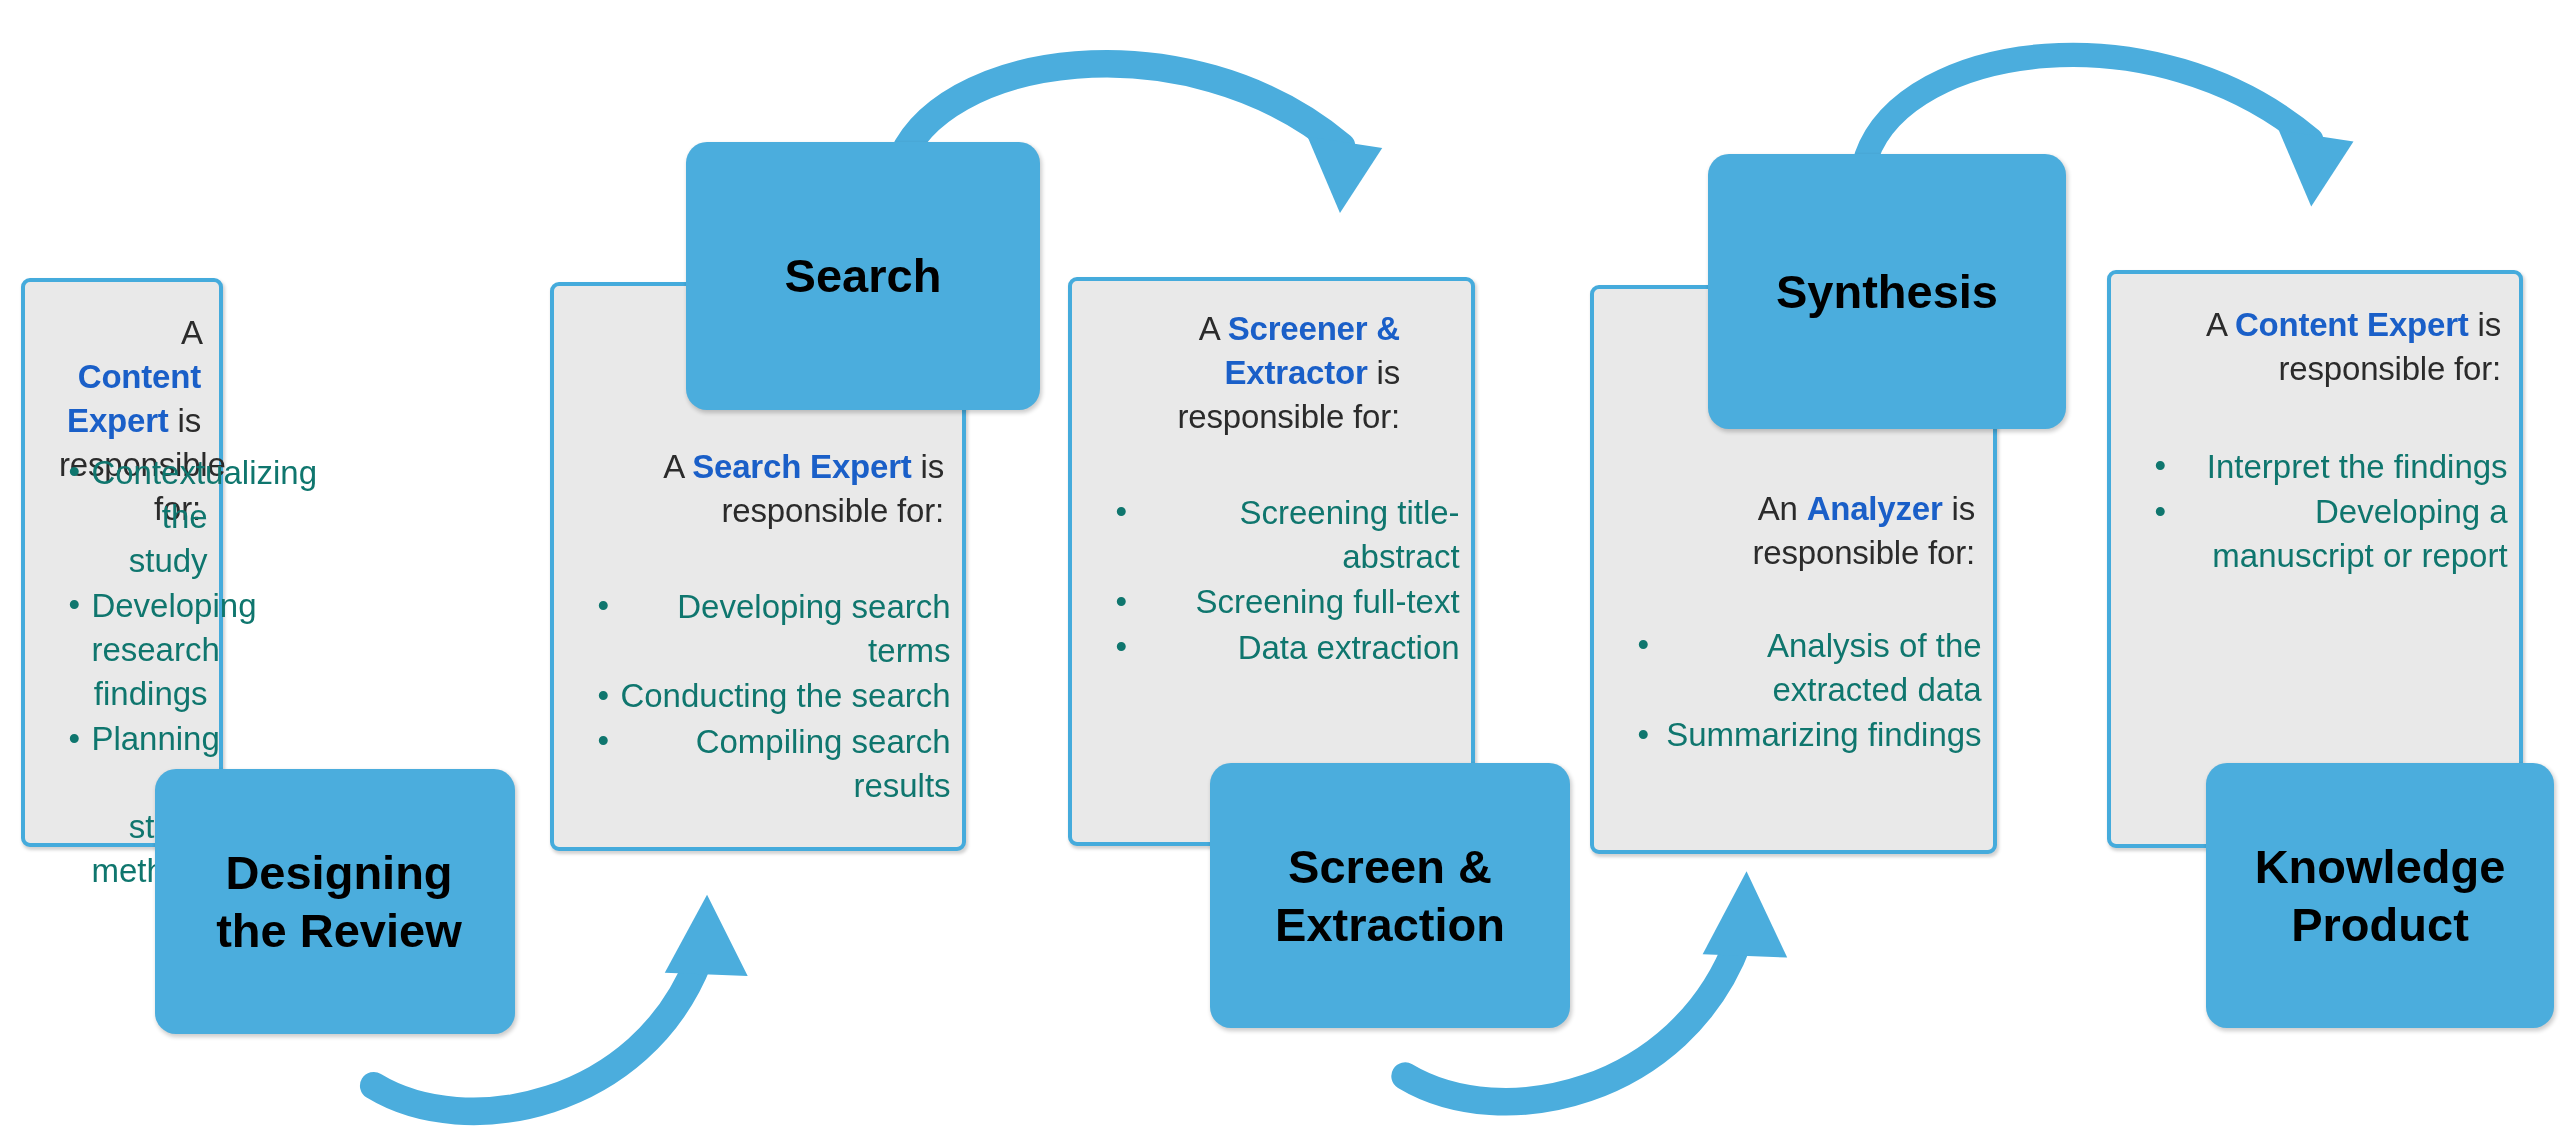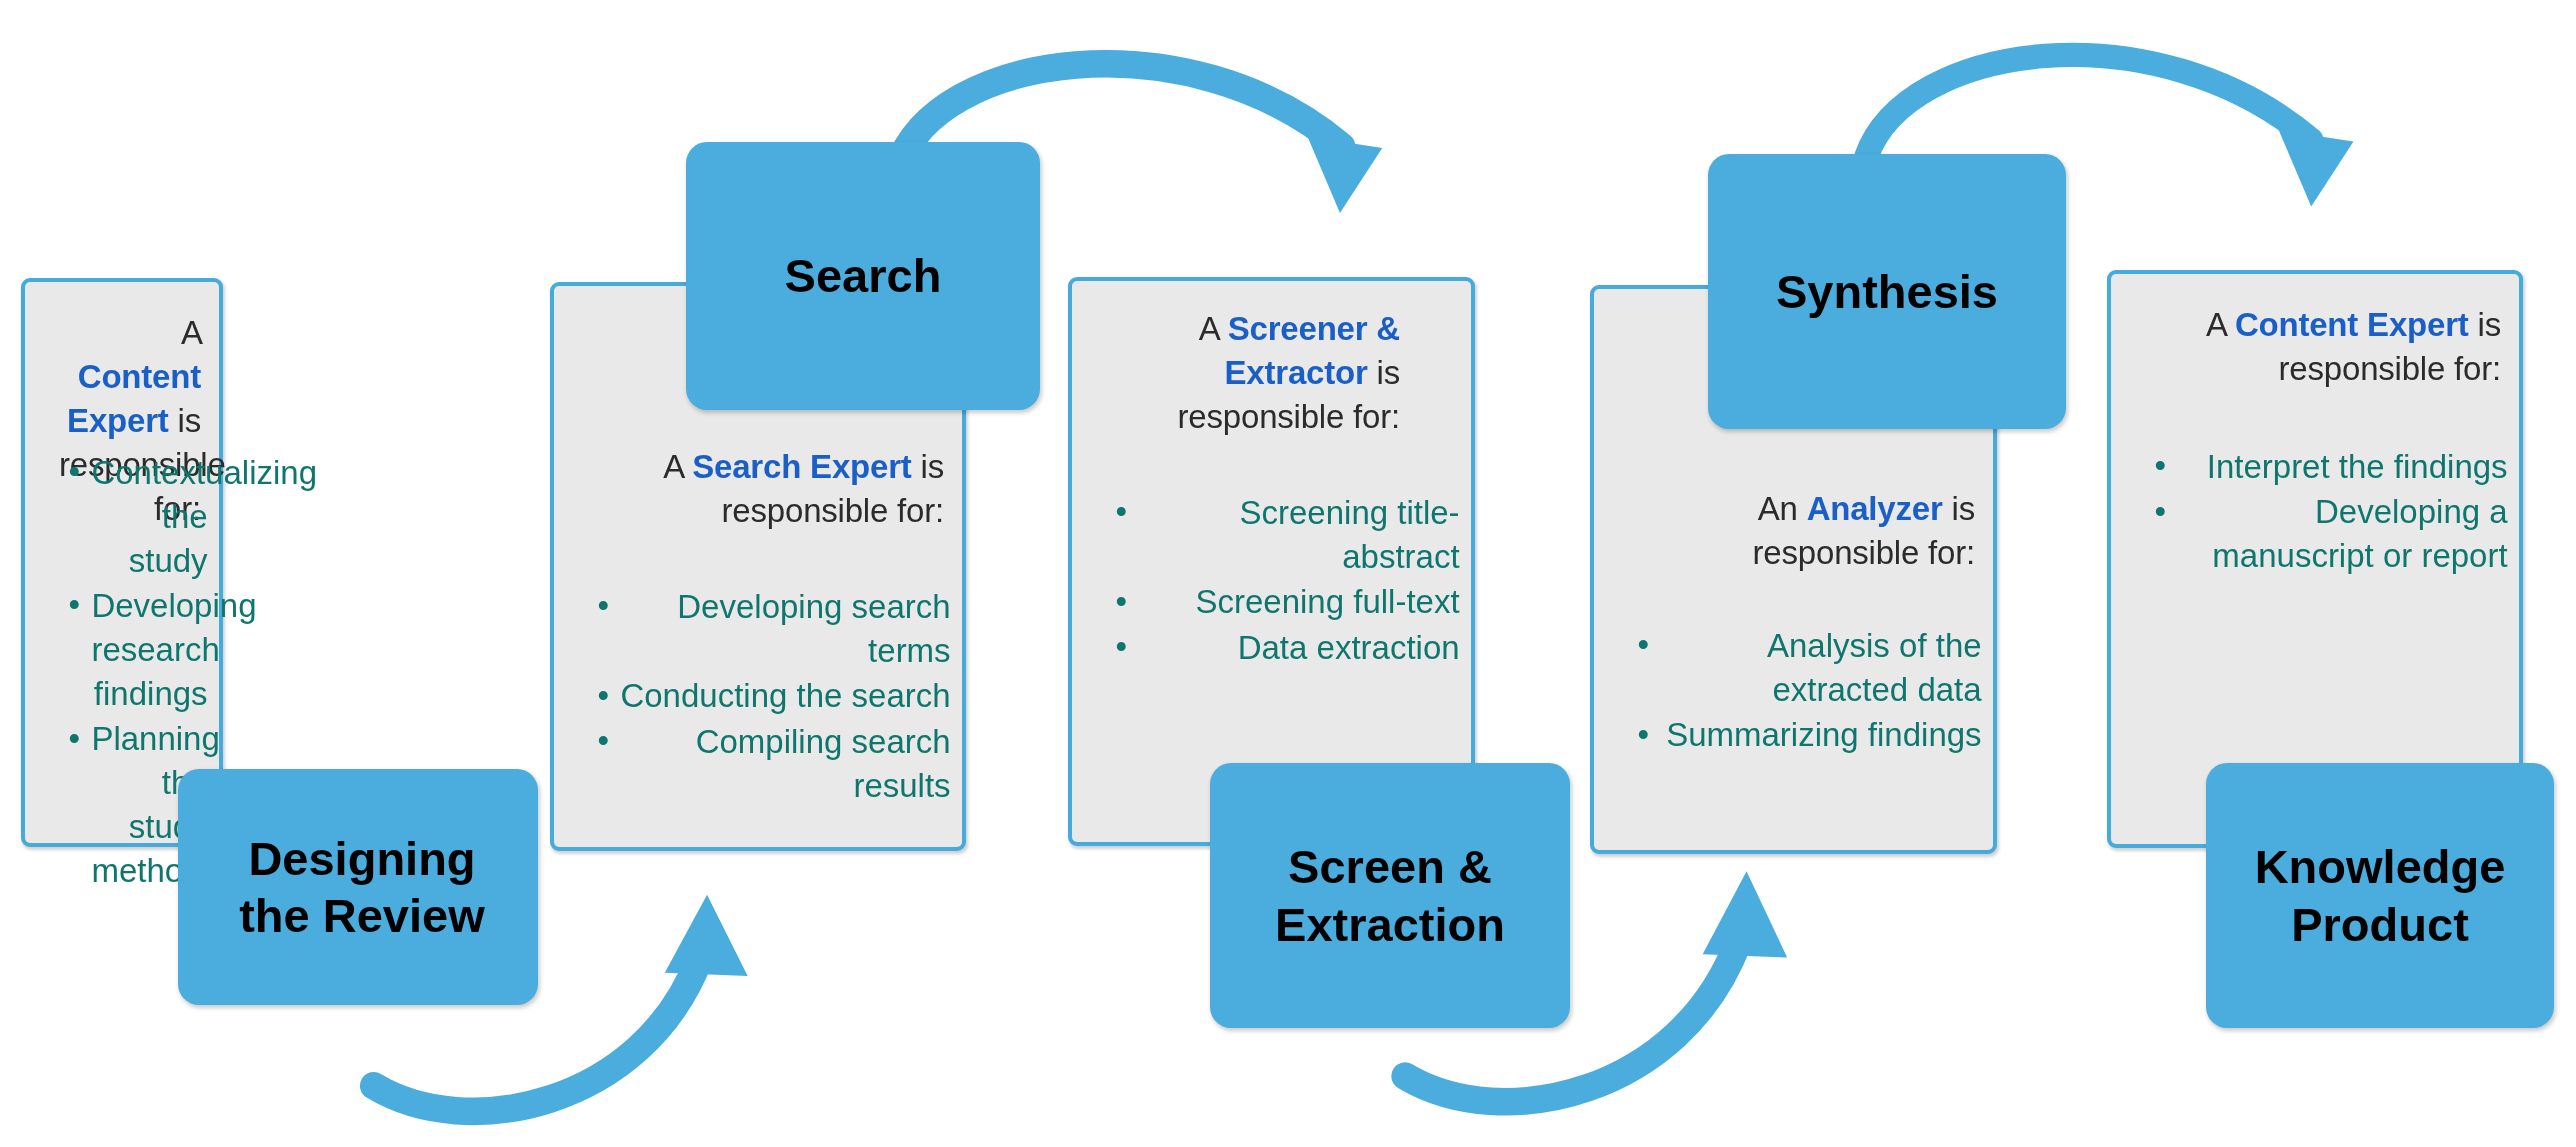--- a/index.html
+++ b/index.html
@@ -143,21 +143,21 @@
     <ul class="bullets" style="top:171px;">
       <li>Interpret the findings</li>
       <li>Developing a manuscript or report</li>
     </ul>
   </div>
 
   <div class="stagebox" style="left:686px;top:142px;width:354px;height:268px;">Search</div>
 
   <div class="stagebox" style="left:1708px;top:137px;width:358px;height:275px;margin-top:17px;">Synthesis</div>
 
-  <div class="stagebox" style="left:178px;top:769px;width:360px;height:236px;padding-left:8px;">Designing
+  <div class="stagebox" style="left:155px;top:769px;width:360px;height:265px;padding-left:8px;">Designing
 the Review</div>
 
   <div class="stagebox" style="left:1210px;top:763px;width:360px;height:265px;">Screen &amp;
 Extraction</div>
 
   <div class="stagebox" style="left:2206px;top:763px;width:348px;height:265px;">Knowledge
 Product</div>
 
 </div>
 

